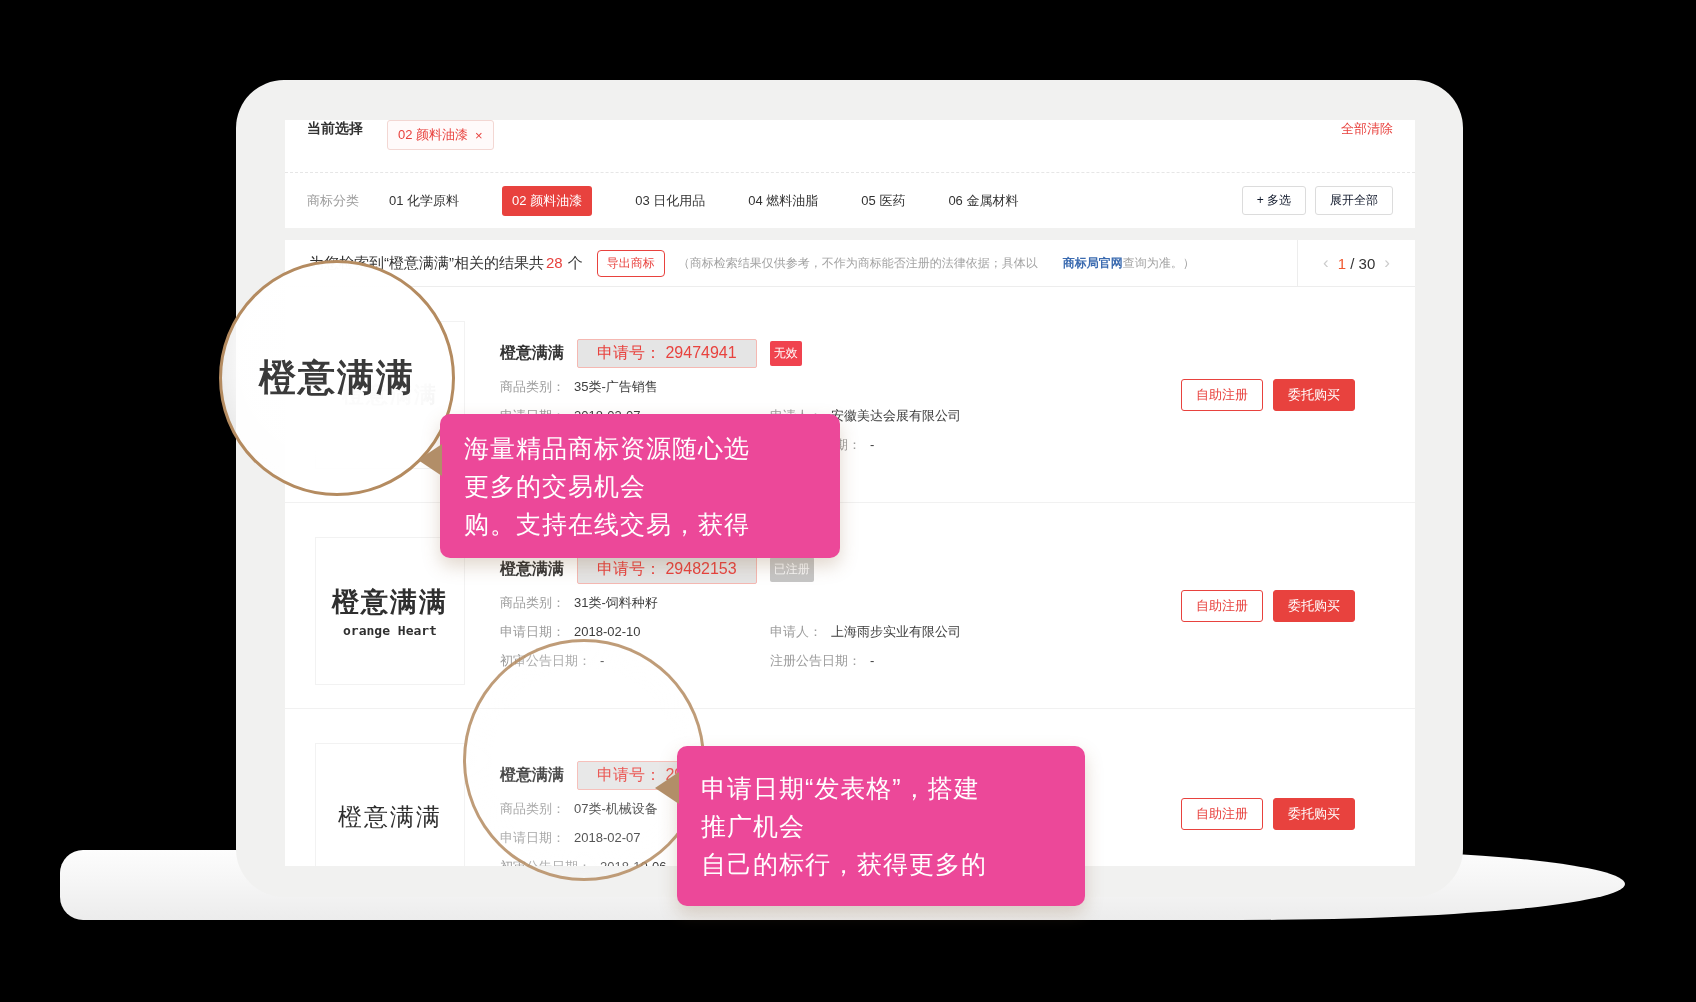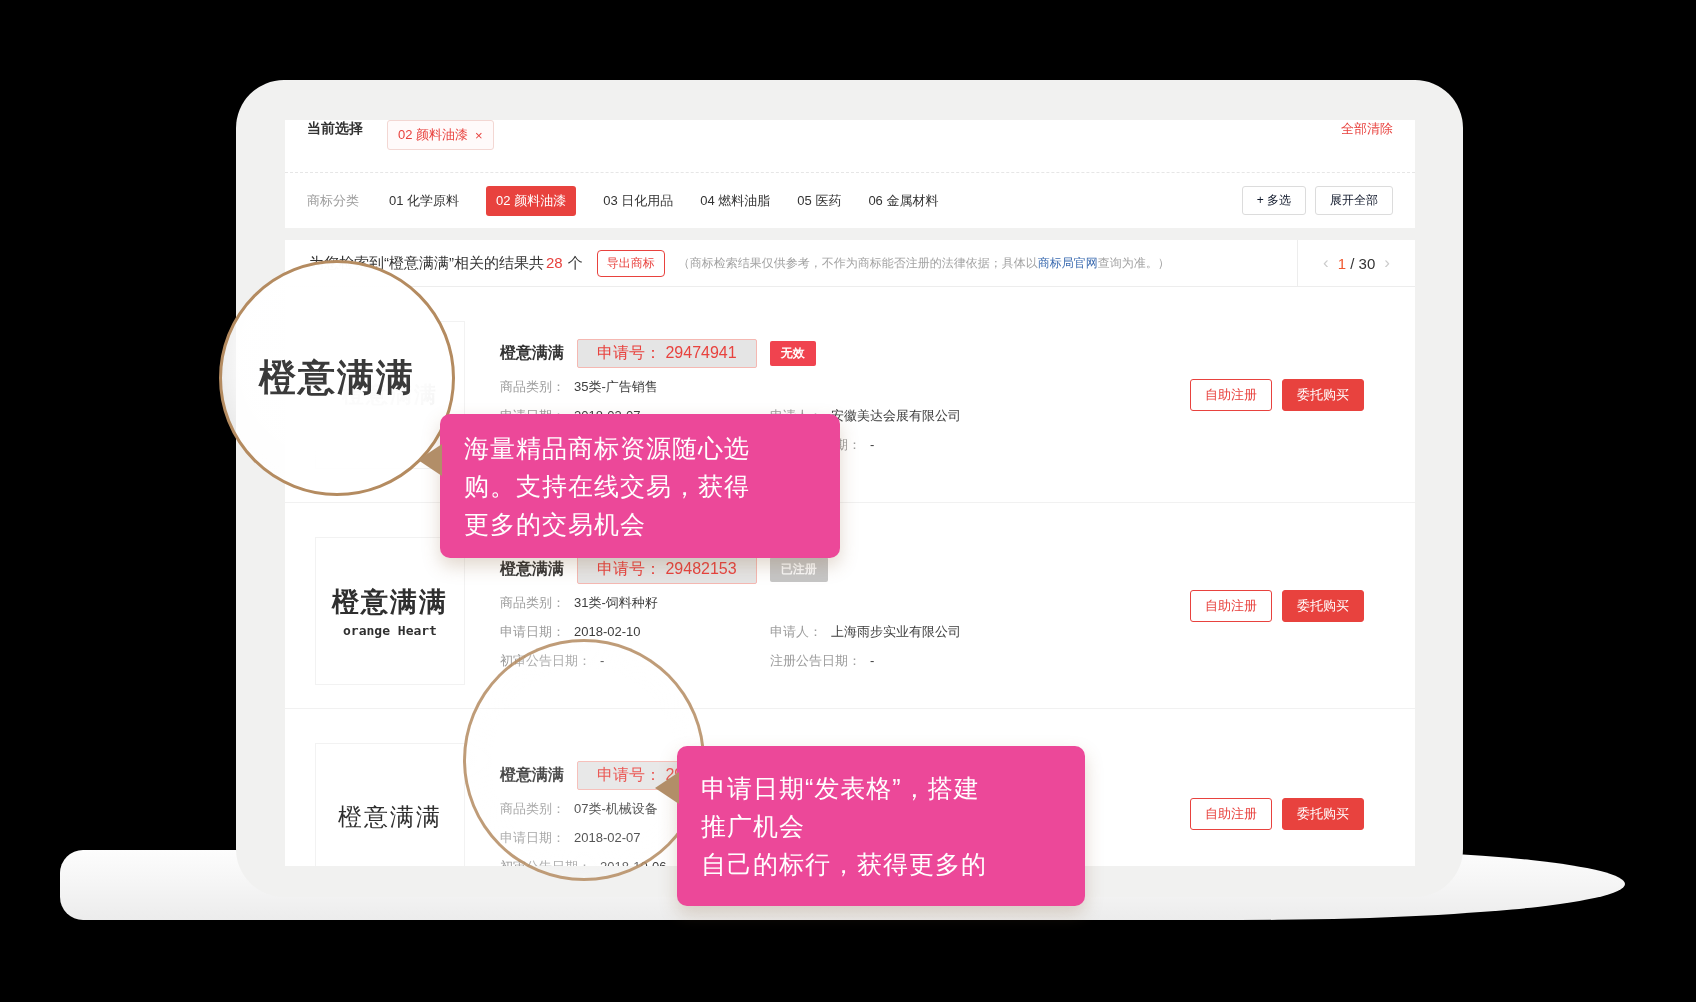--- a/index.html
+++ b/index.html
@@ -32,21 +32,21 @@
     font-size:13px;padding:5px 10px;border-radius:3px;cursor:pointer;
   }
   .sel-tag .x{font-size:13px;line-height:1;}
   .spacer{flex:1;}
   .clear-all{color:#e8423e;font-size:13px;cursor:pointer;}
   .filter-row2{
     height:55px;display:flex;align-items:center;padding:0 22px;
     border-top:1px dashed #e6e6e6;
   }
   .cat-label{font-size:13px;color:#9c9c9c;margin-right:30px;}
-  .cat-items{display:flex;align-items:center;gap:27px;}
+  .cat-items{display:flex;align-items:center;gap:43px;}
   .cat-item{font-size:13px;color:#333;cursor:pointer;white-space:nowrap;}
   .cat-item.active{background:#e8423e;color:#fff;padding:6px 10px;border-radius:3px;}
   .cat-actions{margin-left:auto;display:flex;gap:9px;}
   .ghost-btn{
     border:1px solid #dcdcdc;background:#fff;color:#0f172a;font-size:12px;
     padding:5px 14px;border-radius:3px;cursor:pointer;white-space:nowrap;
     font-family:inherit;
   }
   .panel-results{left:285px;top:240px;width:1130px;height:626px;overflow:hidden;}
   .results-header{
@@ -55,21 +55,21 @@
   }
   .summary{font-size:15px;color:#333;white-space:nowrap;}
   .summary .cnt{color:#e8423e;margin:0 2px;}
   .summary .cnt-suffix{margin-left:3px;}
   .export-btn{
     margin-left:14px;border:1px solid #e8423e;color:#e8423e;background:#fff;
     font-size:12px;padding:4px 9px;border-radius:4px;cursor:pointer;white-space:nowrap;
     font-family:inherit;
   }
   .disclaimer{margin-left:13px;font-size:12px;color:#a3a3a3;white-space:nowrap;}
-  .disclaimer .lk{color:#3b6bb0;font-weight:normal;cursor:pointer;}
+  .disclaimer .lk{color:#3b6bb0;font-weight:bold;cursor:pointer;margin-left:25px;}
   .pager{
     position:absolute;right:0;top:0;bottom:0;width:117px;border-left:1px solid #ededed;
     display:flex;align-items:center;justify-content:center;gap:9px;font-size:15px;color:#333;
   }
   .pager .chev{color:#ccc;font-size:17px;cursor:pointer;}
   .pager .cur{color:#f0582f;}
   
   .result-row{position:relative;border-bottom:1px solid #f1f1f1;}
   .result-row:last-child{border-bottom:none;}
   .logo-box{
@@ -85,31 +85,31 @@
     font-family:"DejaVu Sans Mono","Liberation Mono",monospace;
     font-size:13px;font-weight:bold;color:#2f2f2f;margin-top:3px;letter-spacing:0px;
   }
   .row-details{position:absolute;left:215px;top:54px;}
   .title-line{display:flex;align-items:center;height:24px;}
   .tm-title{font-size:16px;font-weight:bold;color:#333;}
   .appno-tag{
     margin-left:13px;font-size:16px;color:#e8423e;background:#e5e5e5;
     border:1px solid #f5b8b2;padding:3px 19px;border-radius:2px;white-space:nowrap;
   }
-  .status-badge{margin-left:13px;font-size:12px;padding:4px 11px;border-radius:2px;white-space:nowrap;font-weight:bold;}
+  .status-badge{margin-left:13px;font-size:12px;padding:4px 4px;border-radius:2px;white-space:nowrap;}
   .status-invalid{background:#f0434f;color:#fff;}
   .status-registered{background:#c6c6c6;color:#fafafa;}
   .detail-lines{margin-top:7px;}
   .detail-line{display:flex;height:29px;align-items:center;}
   .dcol{display:flex;align-items:center;}
   .dcol.first{width:270px;}
   .dlabel{font-size:13px;color:#9c9c9c;margin-right:9px;white-space:nowrap;}
   .dvalue{font-size:13px;color:#3d3d3d;white-space:nowrap;}
   .row-actions{
-    position:absolute;right:51px;top:50%;transform:translateY(-50%);
+    position:absolute;right:60px;top:50%;transform:translateY(-50%);
     display:flex;gap:10px;align-items:flex-end;
   }
   .btn-outline{
     background:#fff;border:1px solid #e8423e;color:#e8423e;font-size:13px;
     padding:6px 14px;border-radius:3px;cursor:pointer;white-space:nowrap;font-family:inherit;
   }
   .btn-solid{
     background:#e8423e;border:1px solid #e8423e;color:#fff;font-size:13px;
     padding:6px 14px;border-radius:3px;cursor:pointer;white-space:nowrap;font-family:inherit;
   }
@@ -322,21 +322,21 @@
 </div>
 
 <div class="magnifier magnifier-1">
   <span class="mag-text">橙意满满</span>
 </div>
 <div class="magnifier magnifier-2"></div>
 
 <div class="tooltip tooltip-1" id="tooltip1">
   <span class="arrow"></span>
 <div>海量精品商标资源随心选</div>
+    <div>更多的交易机会</div>
     <div>购。支持在线交易，获得</div>
-    <div>更多的交易机会</div>
   </div>
 <div class="tooltip tooltip-2" id="tooltip2">
   <span class="arrow"></span>
 <div>申请日期“发表格”，搭建</div>
     <div>推广机会</div>
     <div>自己的标行，获得更多的</div>
   </div>
 
 </body></html>

